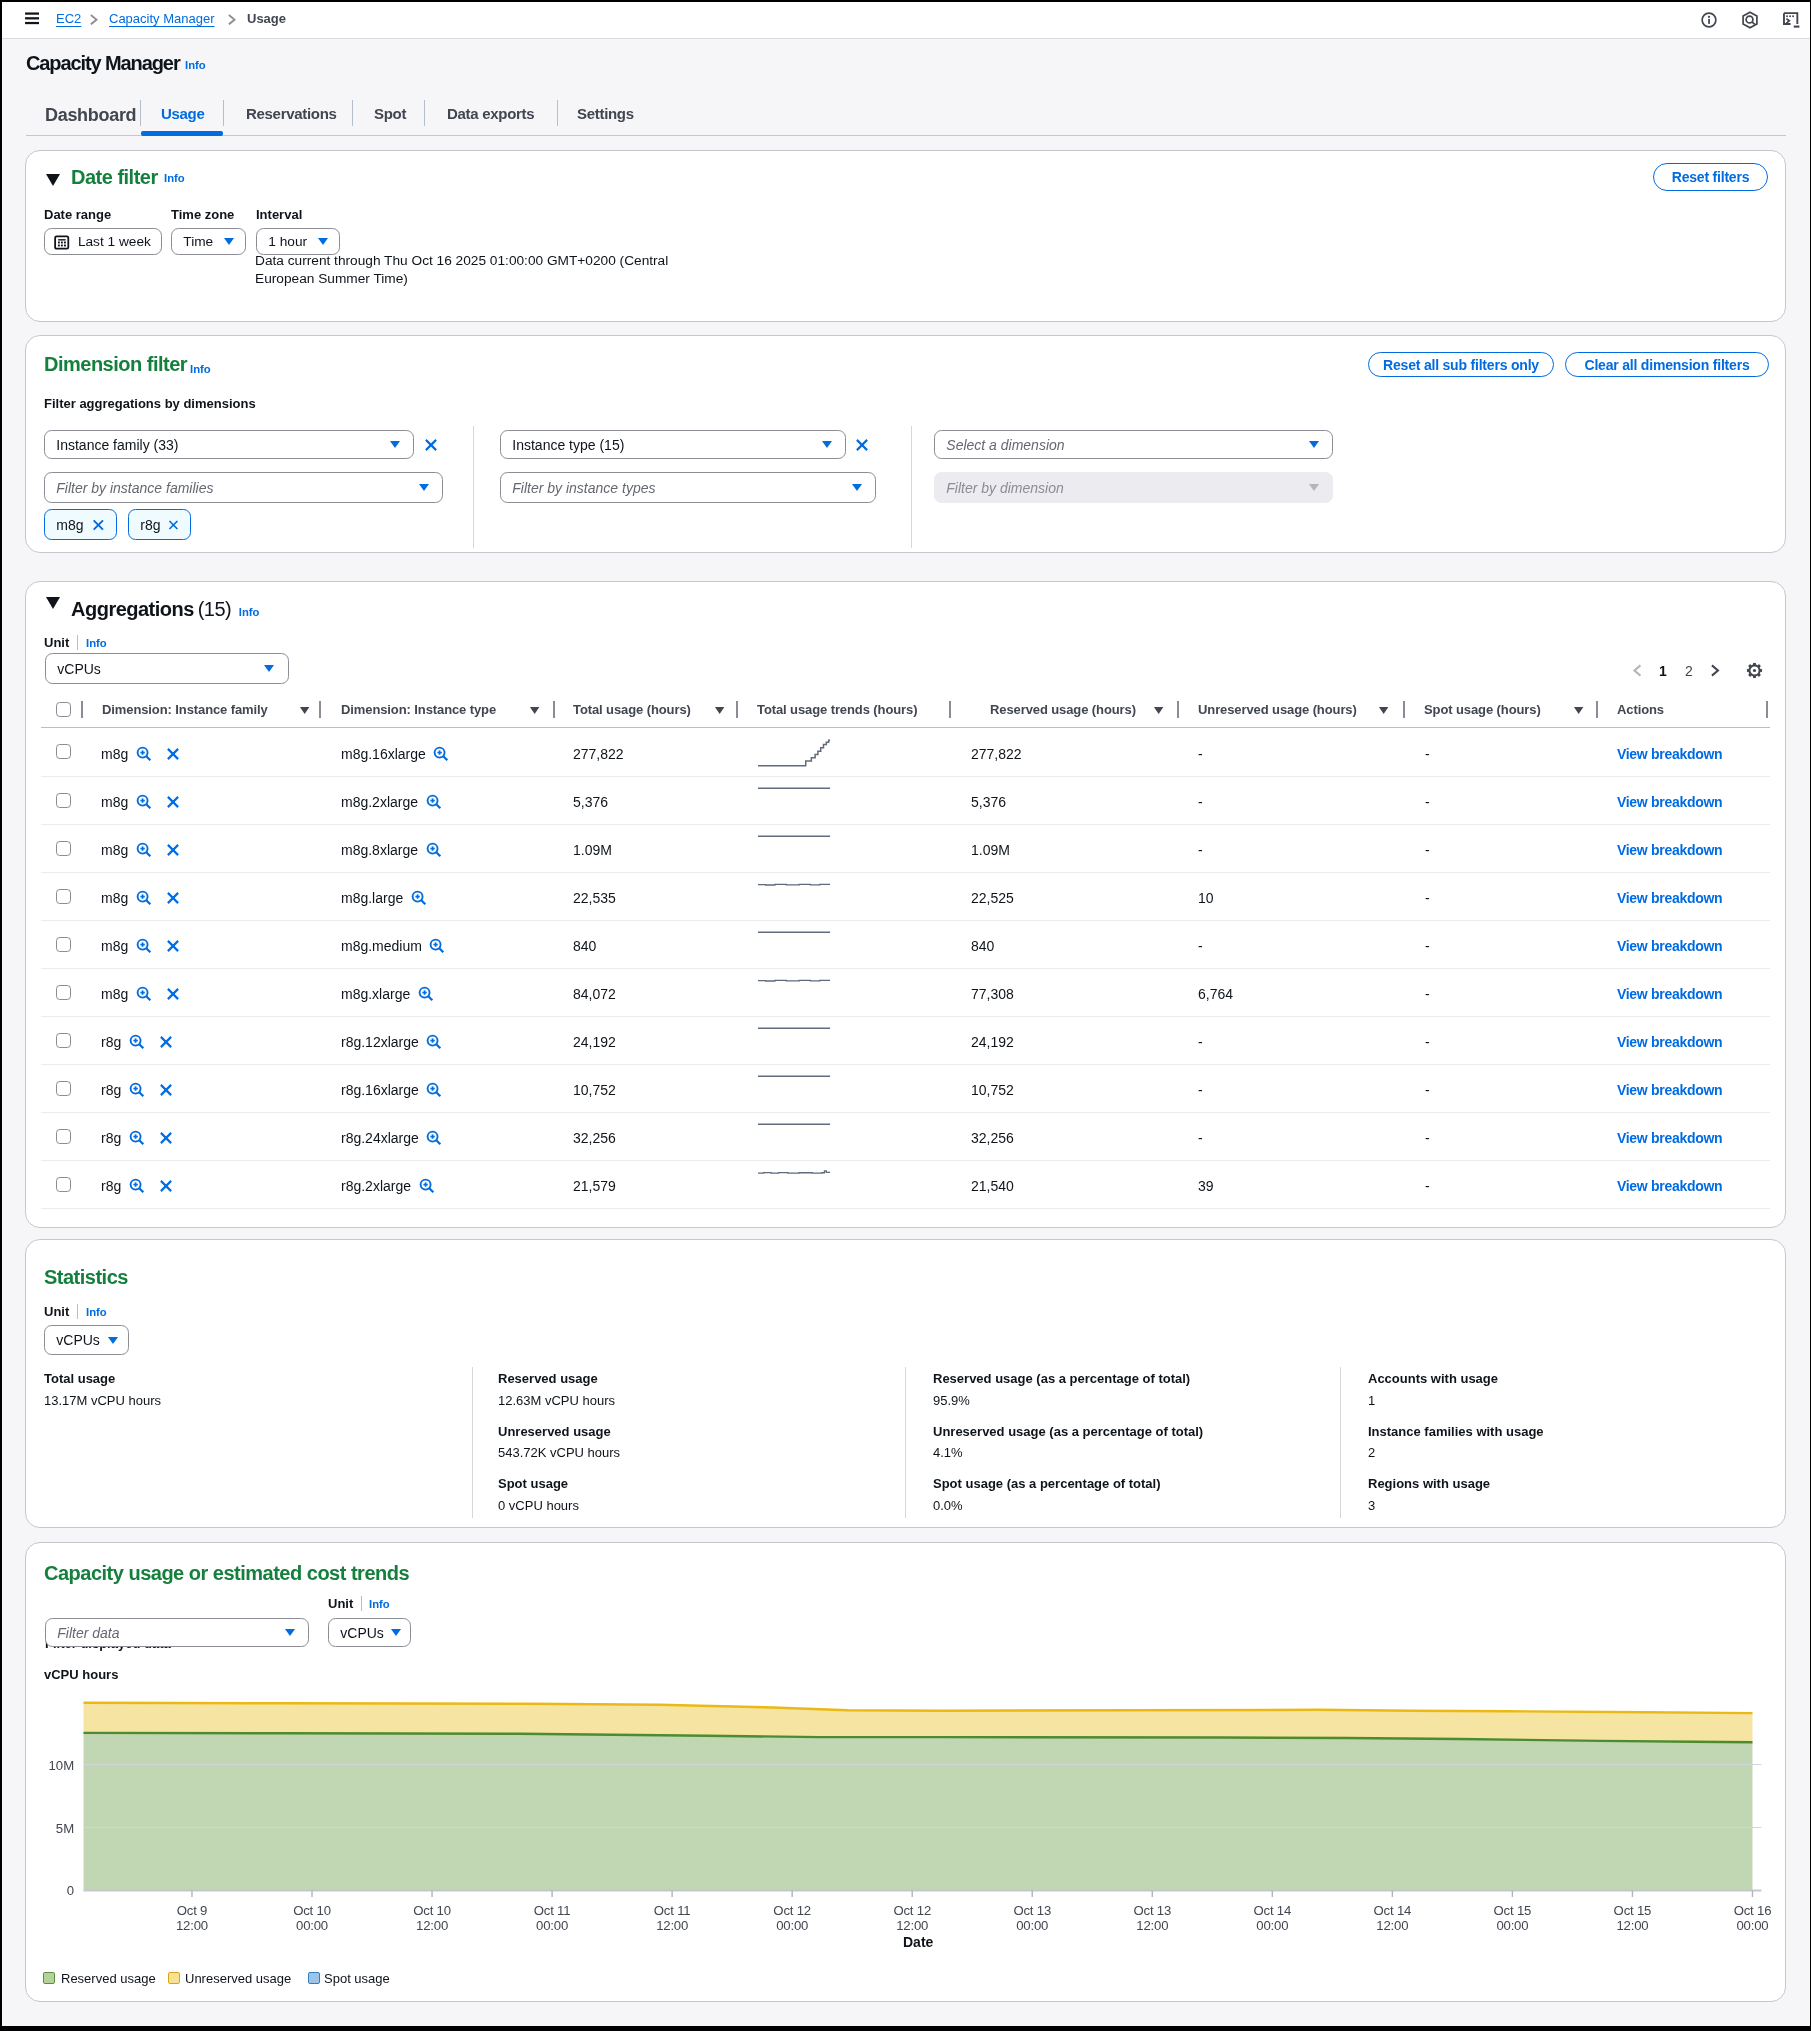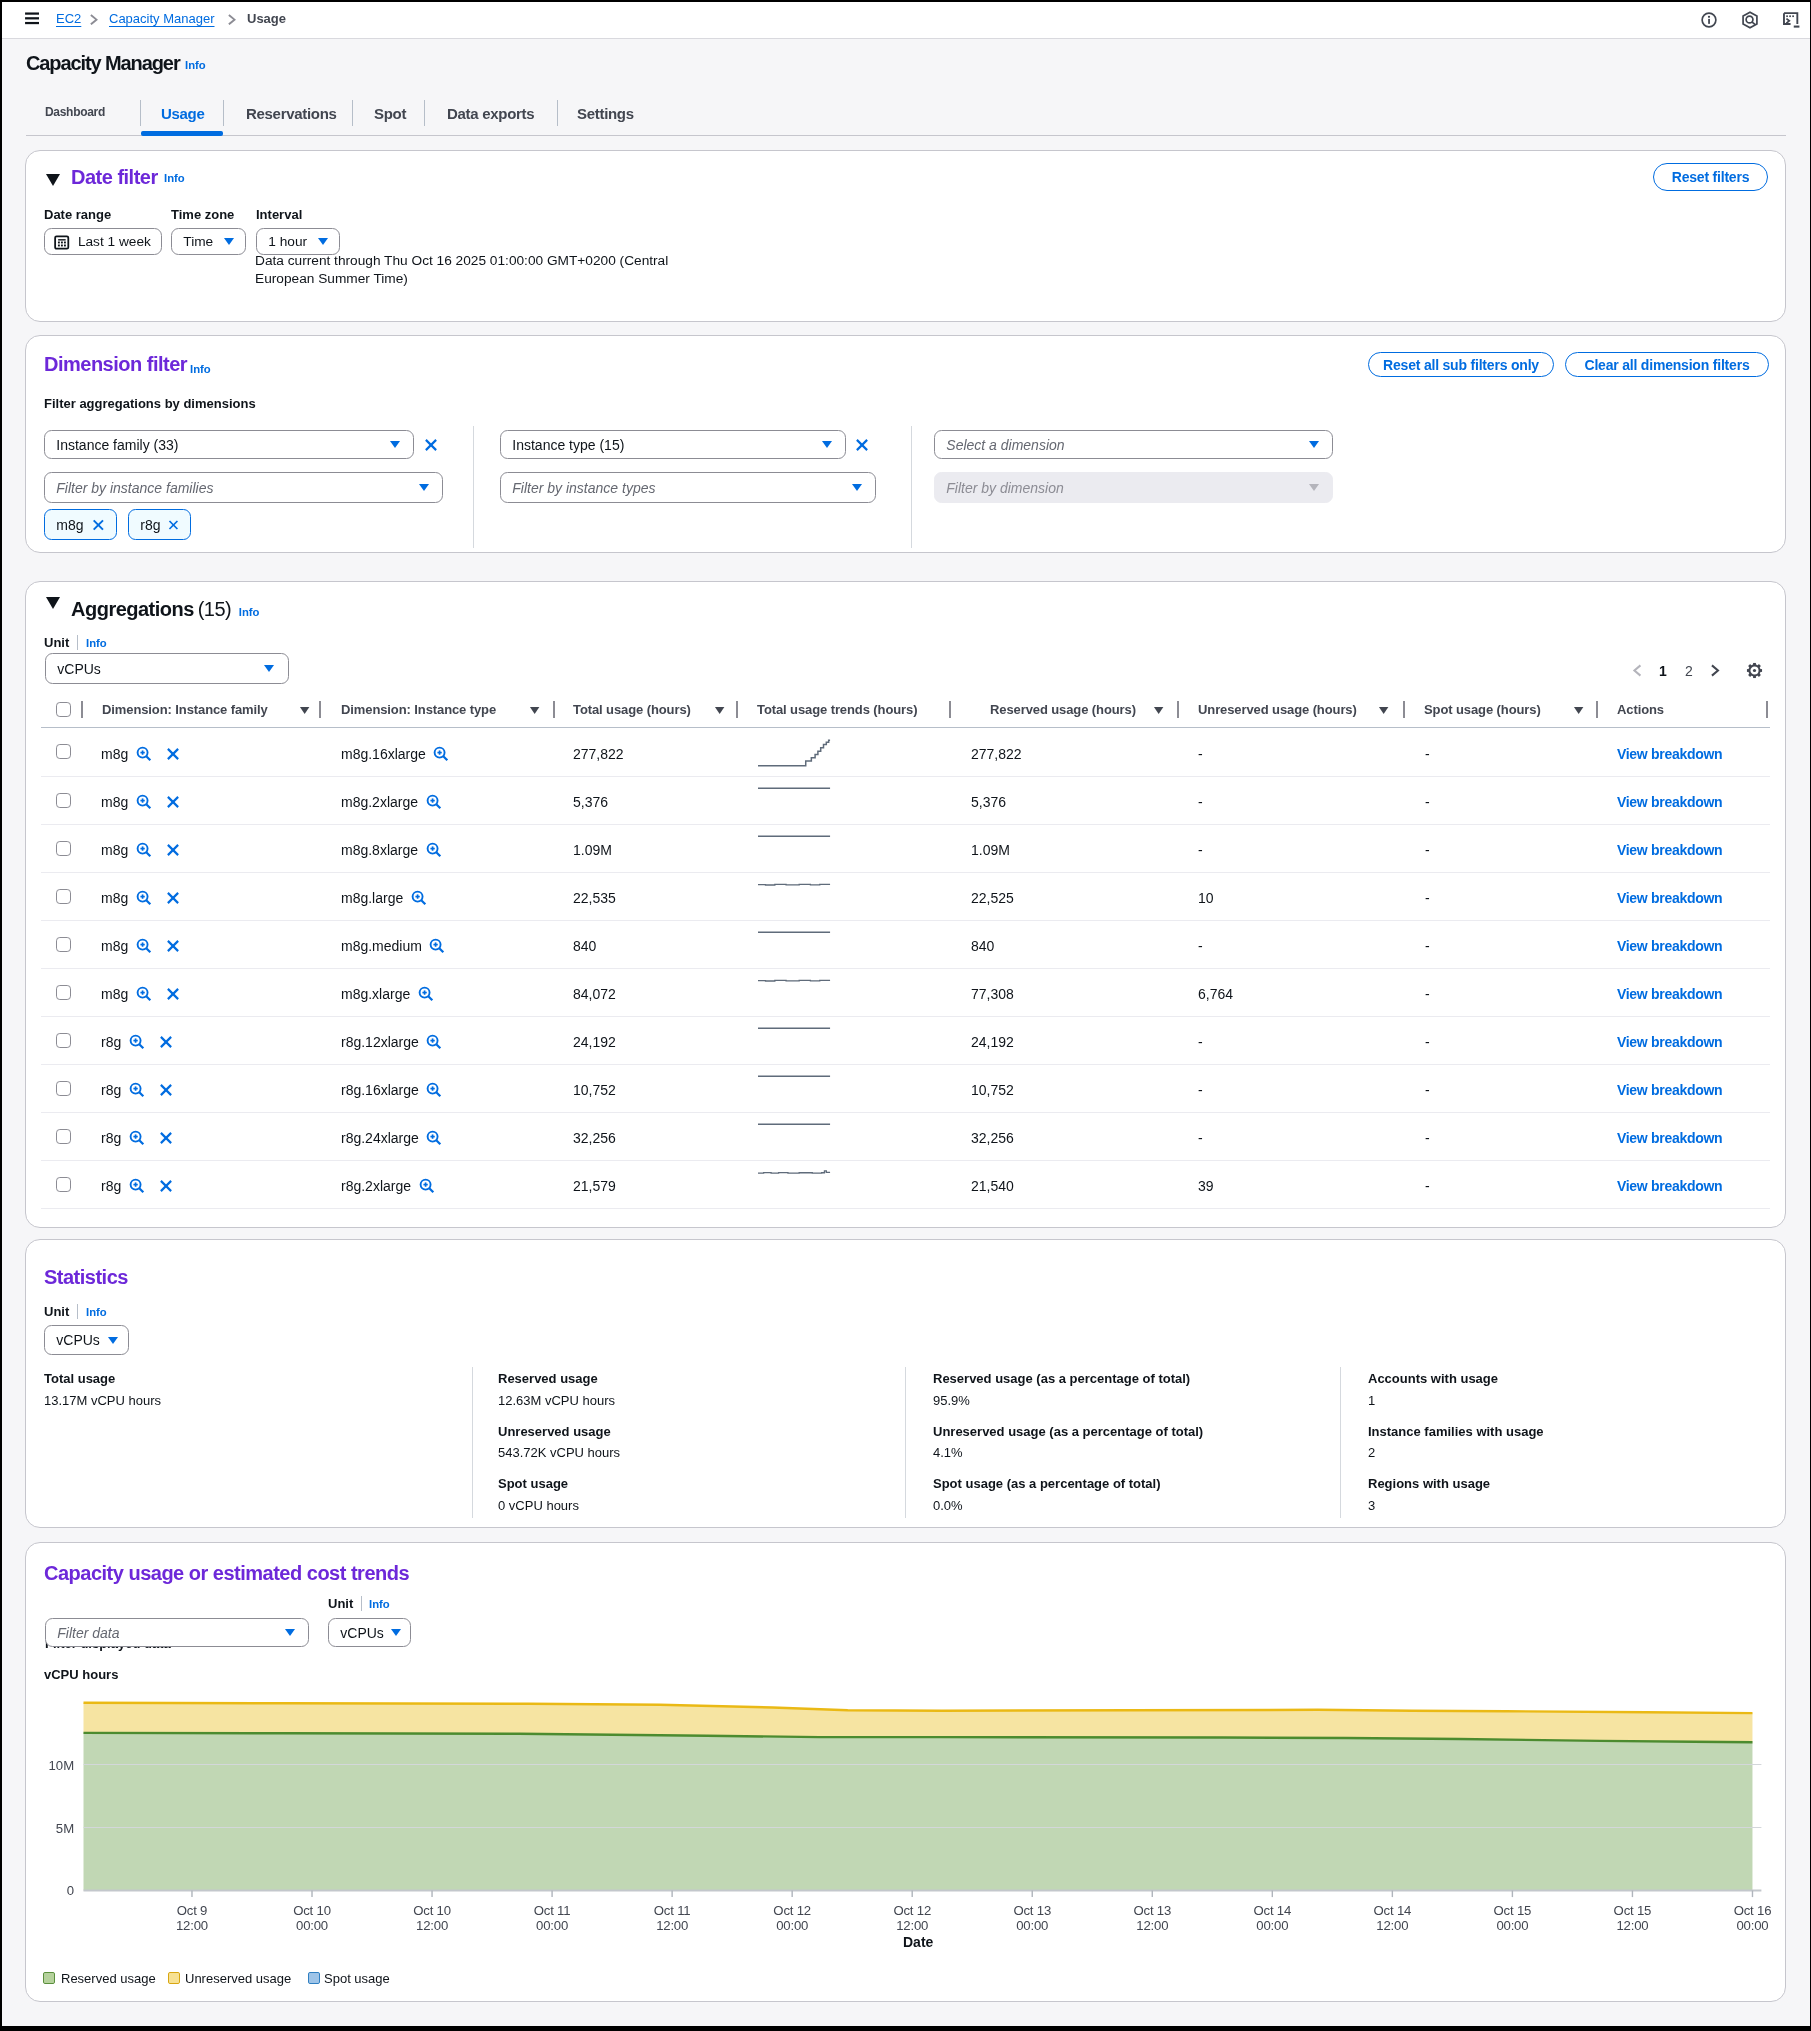--- a/index.html
+++ b/index.html
@@ -1,21 +1,21 @@
 <!DOCTYPE html>
 <html style="font-size:15px"><head><meta charset="utf-8">
 <style>
 * { margin:0; padding:0; box-sizing:border-box; }
 html,body { width:1812px; height:2031px; }
 body { font-family:"Liberation Sans",sans-serif; background:#f6f6f8; position:relative; color:#0f141a; }
 .abs { position:absolute; }
 .b { font-weight:700; }
 .gray { color:#424650; }
 .card { position:absolute; background:#fff; border:0.9px solid #c6c6cd; border-radius:15px; }
-.h2 { font-size:20px; font-weight:700; color:#6d28d9; letter-spacing:-0.5px; }
+.h2 { font-size:20px; font-weight:700; color:#15803d; letter-spacing:-0.5px; }
 .lbl { font-size:13px; font-weight:700; color:#0f141a; }
 .info { font-size:11.3px; font-weight:700; color:#006ce0; }
 .sel { position:absolute; background:#fff; border:1.9px solid #8c8c94; border-radius:7.5px; font-size:14px; color:#0f141a; display:flex; align-items:center; padding:0 11.3px; }
 .sel .tx { white-space:nowrap; }
 .caret { width:0; height:0; border-left:5.2px solid transparent; border-right:5.2px solid transparent; border-top:7.5px solid #006ce0; position:absolute; }
 .ph { font-style:italic; color:#656871; }
 .tri { width:0; height:0; border-left:7.5px solid transparent; border-right:7.5px solid transparent; border-top:12.2px solid #0f141a; position:absolute; }
 .pillbtn { position:absolute; border:1.9px solid #006ce0; border-radius:15px; color:#006ce0; font-weight:700; font-size:14px; display:flex; align-items:center; justify-content:center; background:#fff; letter-spacing:-0.2px; }
 .tok { position:absolute; background:#f0fbff; border:1.9px solid #006ce0; border-radius:7.5px; display:flex; align-items:center; font-size:14px; color:#0f141a; }
 .cbx { position:absolute; width:15px; height:15px; border:1.9px solid #8c8c94; border-radius:3.8px; background:#fff; }
@@ -62,21 +62,21 @@
     <rect x="7.6" y="3.6" width="1.8" height="1.8" fill="#414650"></rect>
     <rect x="10.8" y="3.6" width="1.8" height="1.8" fill="#414650"></rect>
  <polyline points="4.6,7 7.6,9.4 4.6,11.8" fill="none" stroke="#414650" stroke-width="1.9"></polyline>
  <rect x="12.4" y="14.4" width="6" height="2.2" fill="#414650"></rect>
 </svg>
 
 <div class="abs" style="left:26px; top:52px; font-size:20px; font-weight:700; color:#0f141a; letter-spacing:-1.1px;">Capacity Manager</div>
 <div class="abs info" style="left:185px; top:59px;">Info</div>
 <div class="abs" style="left:26px; top:135px; width:1760px; height:0.9px; background:#c6c6cd;"></div>
 <div class="abs" style="left:141px; top:131px; width:82px; height:4.7px; background:#006ce0; border-radius:1.9px;"></div>
-<div class="abs b gray" style="left:45px; top:105px; font-size:12px; letter-spacing:-0.3px;">Dashboard</div>
+<div class="abs b gray" style="left:45px; top:105px; font-size:18px; letter-spacing:-0.3px;">Dashboard</div>
 <div class="abs b" style="left:161px; top:105px; font-size:15px; color:#006ce0; letter-spacing:-0.3px;">Usage</div>
 <div class="abs b gray" style="left:246px; top:105px; font-size:15px; letter-spacing:-0.3px;">Reservations</div>
 <div class="abs b gray" style="left:374px; top:105px; font-size:15px; letter-spacing:-0.3px;">Spot</div>
 <div class="abs b gray" style="left:447px; top:105px; font-size:15px; letter-spacing:-0.3px;">Data exports</div>
 <div class="abs b gray" style="left:577px; top:105px; font-size:15px; letter-spacing:-0.3px;">Settings</div>
 <div class="abs" style="left:140px; top:100px; width:0.9px; height:26px; background:#b6bec9;"></div>
 <div class="abs" style="left:223px; top:100px; width:0.9px; height:26px; background:#b6bec9;"></div>
 <div class="abs" style="left:352px; top:100px; width:0.9px; height:26px; background:#b6bec9;"></div>
 <div class="abs" style="left:424px; top:100px; width:0.9px; height:26px; background:#b6bec9;"></div>
 <div class="abs" style="left:557px; top:100px; width:0.9px; height:26px; background:#b6bec9;"></div>

